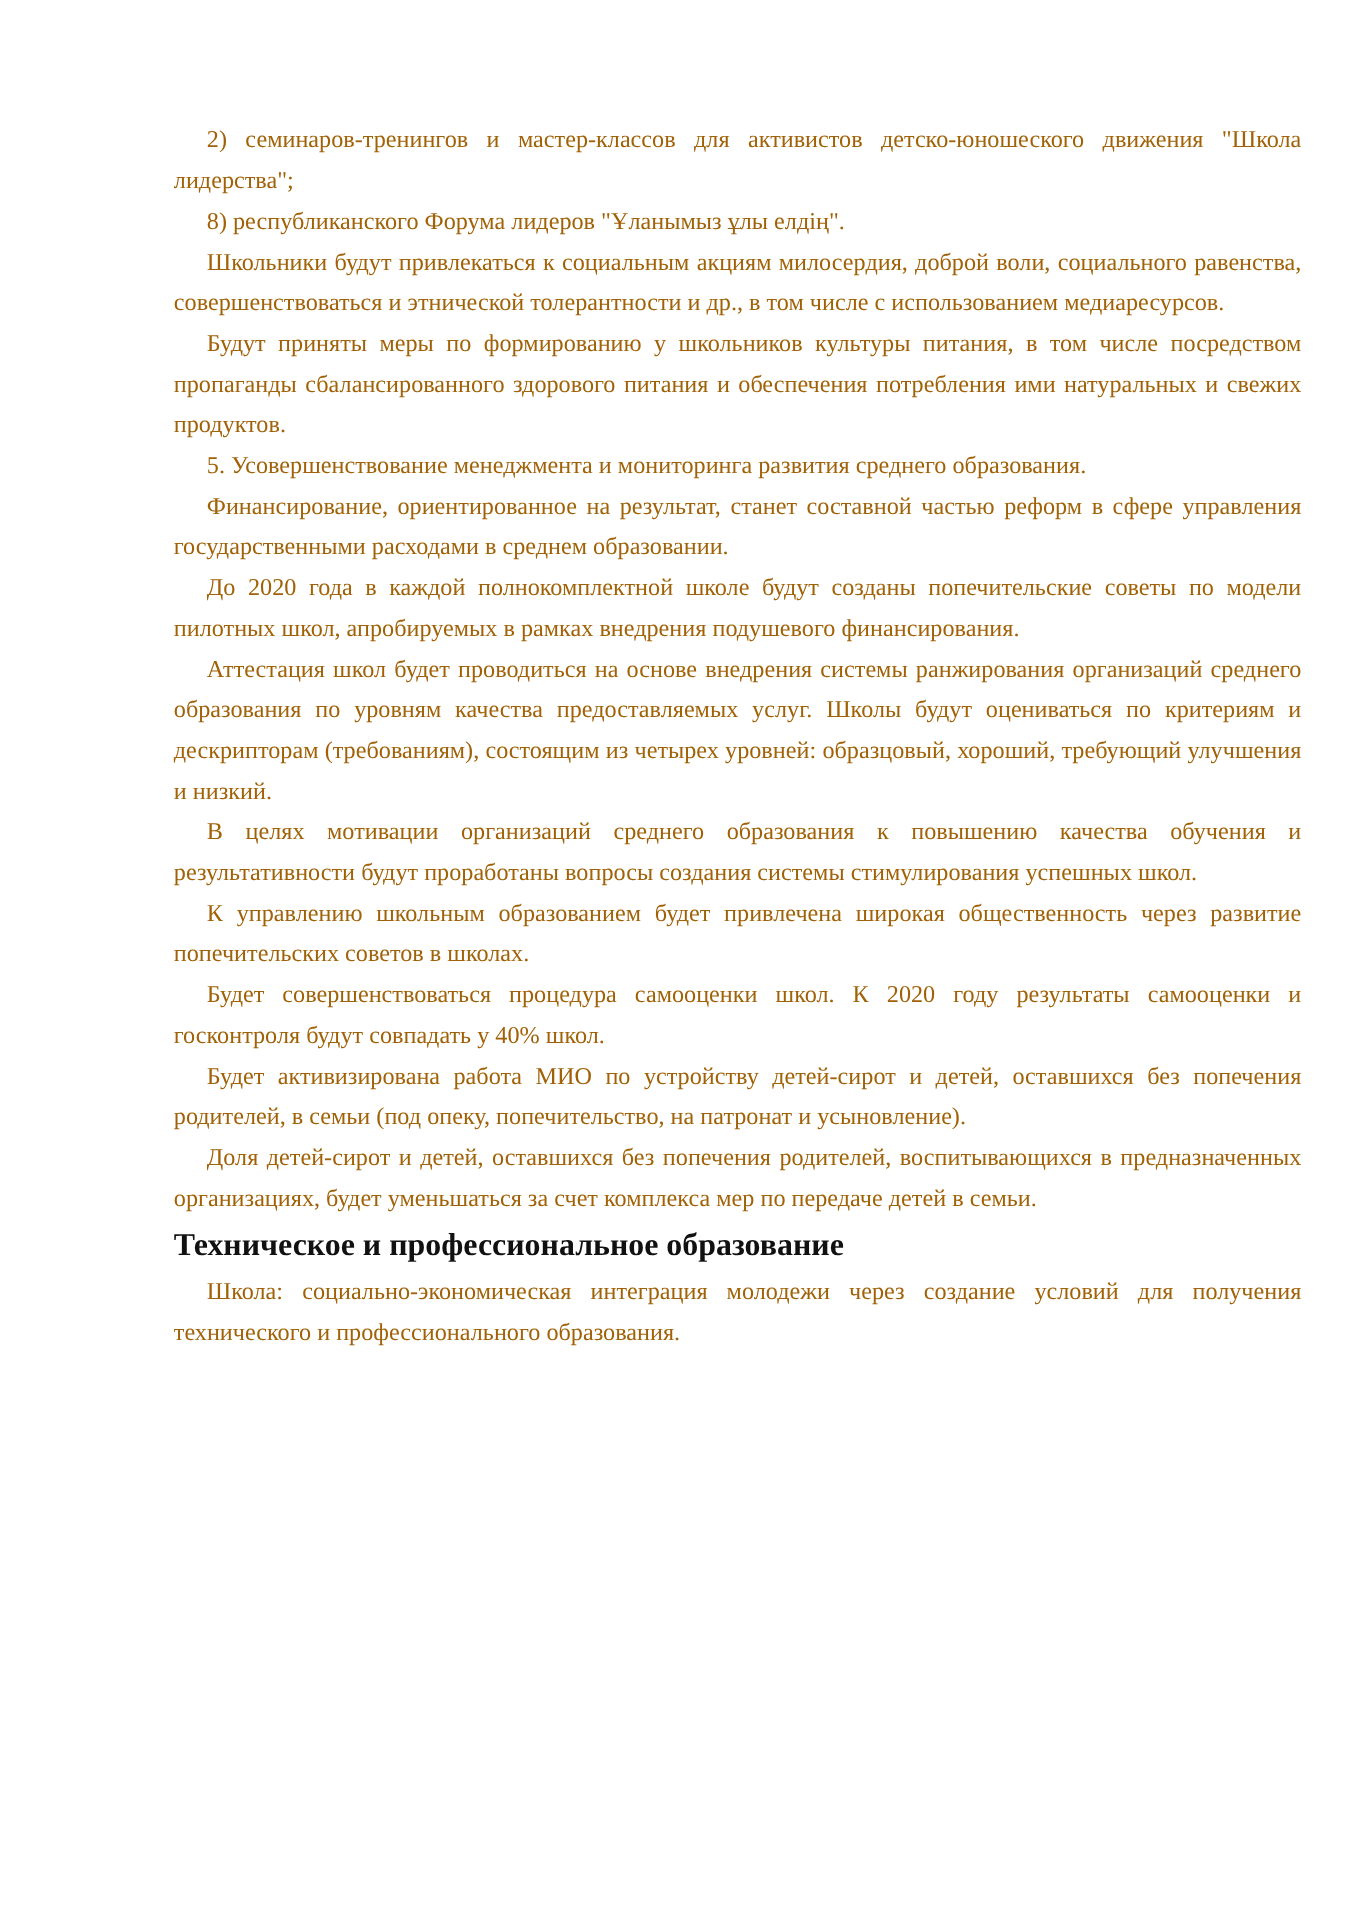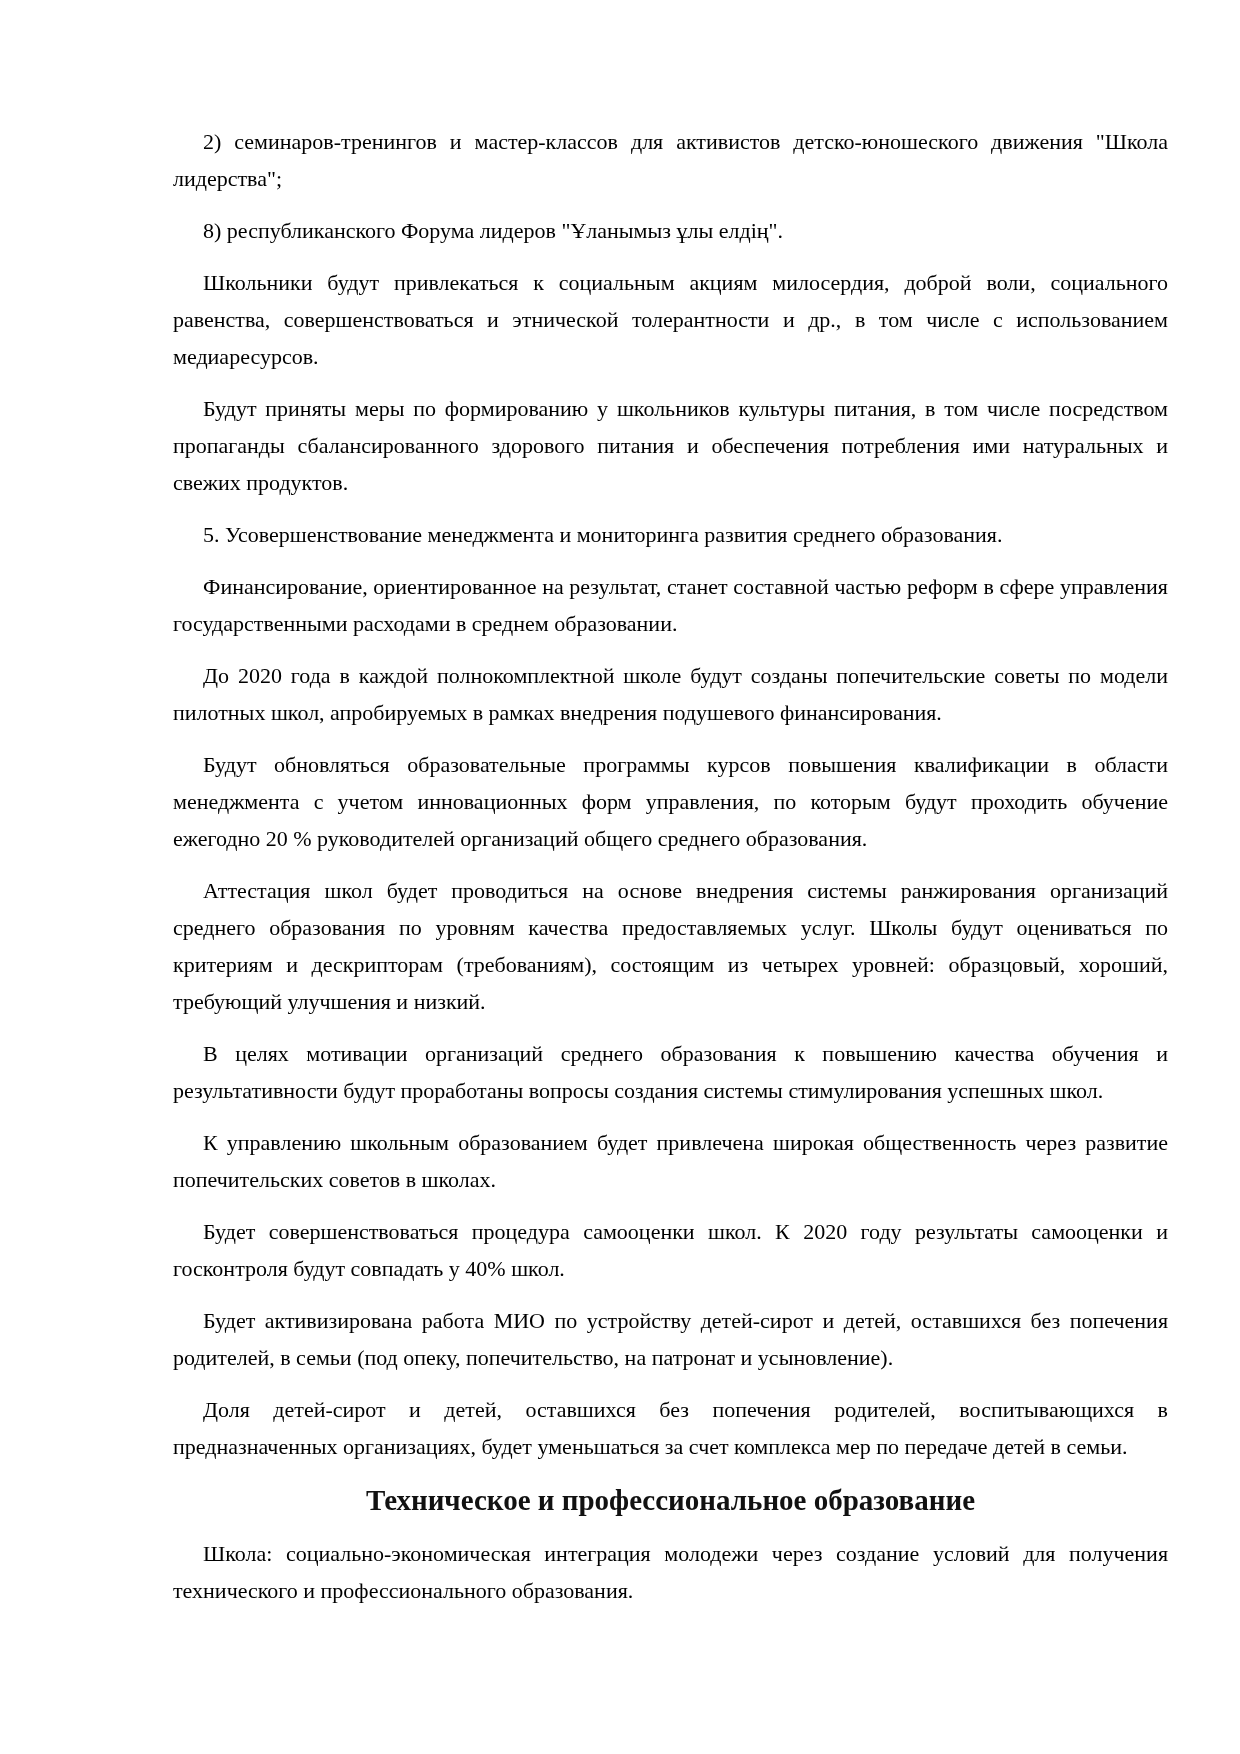--- a/index.html
+++ b/index.html
@@ -22,51 +22,50 @@
     background: #ffffff;
     overflow: hidden;
   }
   .text-column {
     position: absolute;
     left: 158px;
     top: 108px;
     width: 1025px;
   }
   .text-column p {
-    margin: 15px;
+    margin: 0;
     font-size: 22px;
     line-height: 37px;
     text-align: justify;
     text-indent: 30px;
-    color: #000000;
+    color: #a16207;
   }
   .text-column h1.section-heading {
     margin: 5px 0 3px 0;
     font-size: 29px;
     line-height: 40px;
     font-weight: bold;
-    text-align: center;
+    text-align: left;
     text-indent: 0;
     color: #111111;
     font-family: "Liberation Serif", "DejaVu Serif", serif;
   }
 </style>
 </head>
 <body>
 
 <div class="page">
   <div class="text-column">
     <p>2) семинаров-тренингов и мастер-классов для активистов детско-юношеского движения "Школа лидерства";</p>
     <p>8) республиканского Форума лидеров "Ұланымыз ұлы елдің".</p>
     <p>Школьники будут привлекаться к социальным акциям милосердия, доброй воли, социального равенства, совершенствоваться и этнической толерантности и др., в том числе с использованием медиаресурсов.</p>
     <p>Будут приняты меры по формированию у школьников культуры питания, в том числе посредством пропаганды сбалансированного здорового питания и обеспечения потребления ими натуральных и свежих продуктов.</p>
     <p>5. Усовершенствование менеджмента и мониторинга развития среднего образования.</p>
     <p>Финансирование, ориентированное на результат, станет составной частью реформ в сфере управления государственными расходами в среднем образовании.</p>
     <p>До 2020 года в каждой полнокомплектной школе будут созданы попечительские советы по модели пилотных школ, апробируемых в рамках внедрения подушевого финансирования.</p>
-    <p>Будут обновляться образовательные программы курсов повышения квалификации в области менеджмента с учетом инновационных форм управления, по которым будут проходить обучение ежегодно 20 % руководителей организаций общего среднего образования.</p>
     <p>Аттестация школ будет проводиться на основе внедрения системы ранжирования организаций среднего образования по уровням качества предоставляемых услуг. Школы будут оцениваться по критериям и дескрипторам (требованиям), состоящим из четырех уровней: образцовый, хороший, требующий улучшения и низкий.</p>
     <p>В целях мотивации организаций среднего образования к повышению качества обучения и результативности будут проработаны вопросы создания системы стимулирования успешных школ.</p>
     <p>К управлению школьным образованием будет привлечена широкая общественность через развитие попечительских советов в школах.</p>
     <p>Будет совершенствоваться процедура самооценки школ. К 2020 году результаты самооценки и госконтроля будут совпадать у 40% школ.</p>
     <p>Будет активизирована работа МИО по устройству детей-сирот и детей, оставшихся без попечения родителей, в семьи (под опеку, попечительство, на патронат и усыновление).</p>
     <p>Доля детей-сирот и детей, оставшихся без попечения родителей, воспитывающихся в предназначенных организациях, будет уменьшаться за счет комплекса мер по передаче детей в семьи.</p>
     <h1 class="section-heading">Техническое и профессиональное образование</h1>
     <p>Школа: социально-экономическая интеграция молодежи через создание условий для получения технического и профессионального образования.</p>
   </div>
 </div>

